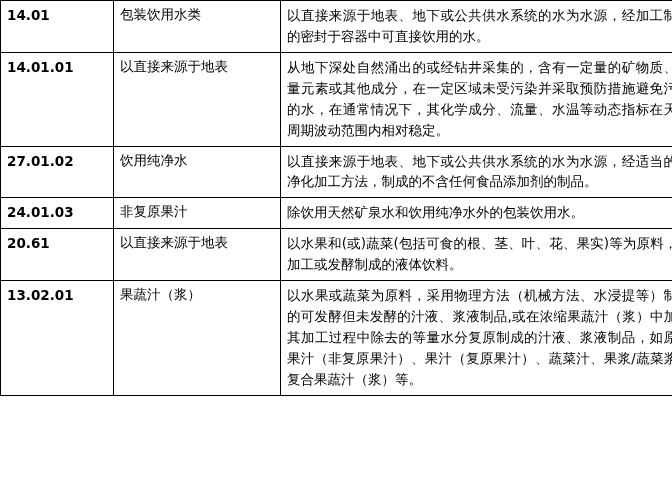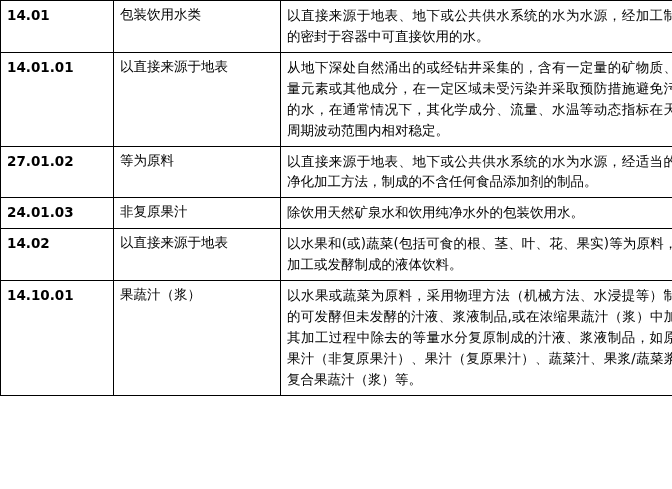--- a/index.html
+++ b/index.html
@@ -54,32 +54,32 @@
       <td class="col-name">包装饮用水类</td>
       <td class="col-desc">以直接来源于地表、地下或公共供水系统的水为水源，经加工制成的密封于容器中可直接饮用的水。</td>
     </tr>
     <tr>
       <td class="col-code">14.01.01</td>
       <td class="col-name">以直接来源于地表</td>
       <td class="col-desc">从地下深处自然涌出的或经钻井采集的，含有一定量的矿物质、微量元素或其他成分，在一定区域未受污染并采取预防措施避免污染的水，在通常情况下，其化学成分、流量、水温等动态指标在天然周期波动范围内相对稳定。</td>
     </tr>
     <tr>
       <td class="col-code">27.01.02</td>
-      <td class="col-name">等为原料</td>
+      <td class="col-name">饮用纯净水</td>
       <td class="col-desc">以直接来源于地表、地下或公共供水系统的水为水源，经适当的水净化加工方法，制成的不含任何食品添加剂的制品。</td>
     </tr>
     <tr>
       <td class="col-code">24.01.03</td>
       <td class="col-name">非复原果汁</td>
       <td class="col-desc">除饮用天然矿泉水和饮用纯净水外的包装饮用水。</td>
     </tr>
     <tr>
-      <td class="col-code">14.02</td>
+      <td class="col-code">20.61</td>
       <td class="col-name">以直接来源于地表</td>
       <td class="col-desc">以水果和(或)蔬菜(包括可食的根、茎、叶、花、果实)等为原料，经加工或发酵制成的液体饮料。</td>
     </tr>
     <tr>
-      <td class="col-code">14.10.01</td>
+      <td class="col-code">13.02.01</td>
       <td class="col-name">果蔬汁（浆）</td>
       <td class="col-desc">以水果或蔬菜为原料，采用物理方法（机械方法、水浸提等）制成的可发酵但未发酵的汁液、浆液制品,或在浓缩果蔬汁（浆）中加入其加工过程中除去的等量水分复原制成的汁液、浆液制品，如原榨果汁（非复原果汁）、果汁（复原果汁）、蔬菜汁、果浆/蔬菜浆、复合果蔬汁（浆）等。</td>
     </tr>
   </tbody>
 </table>
 
 </body></html>

